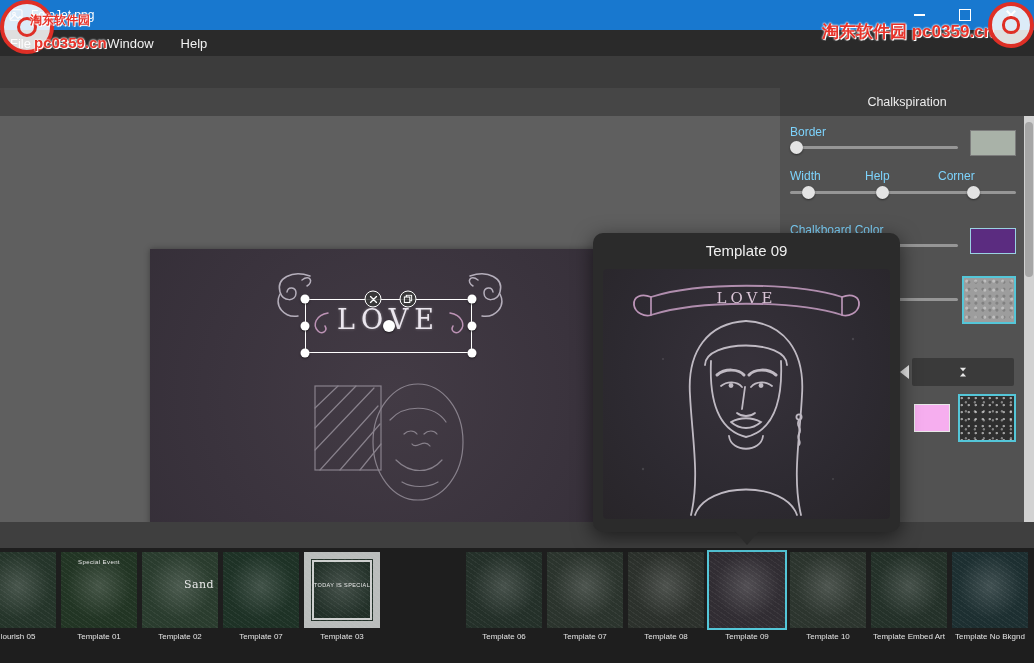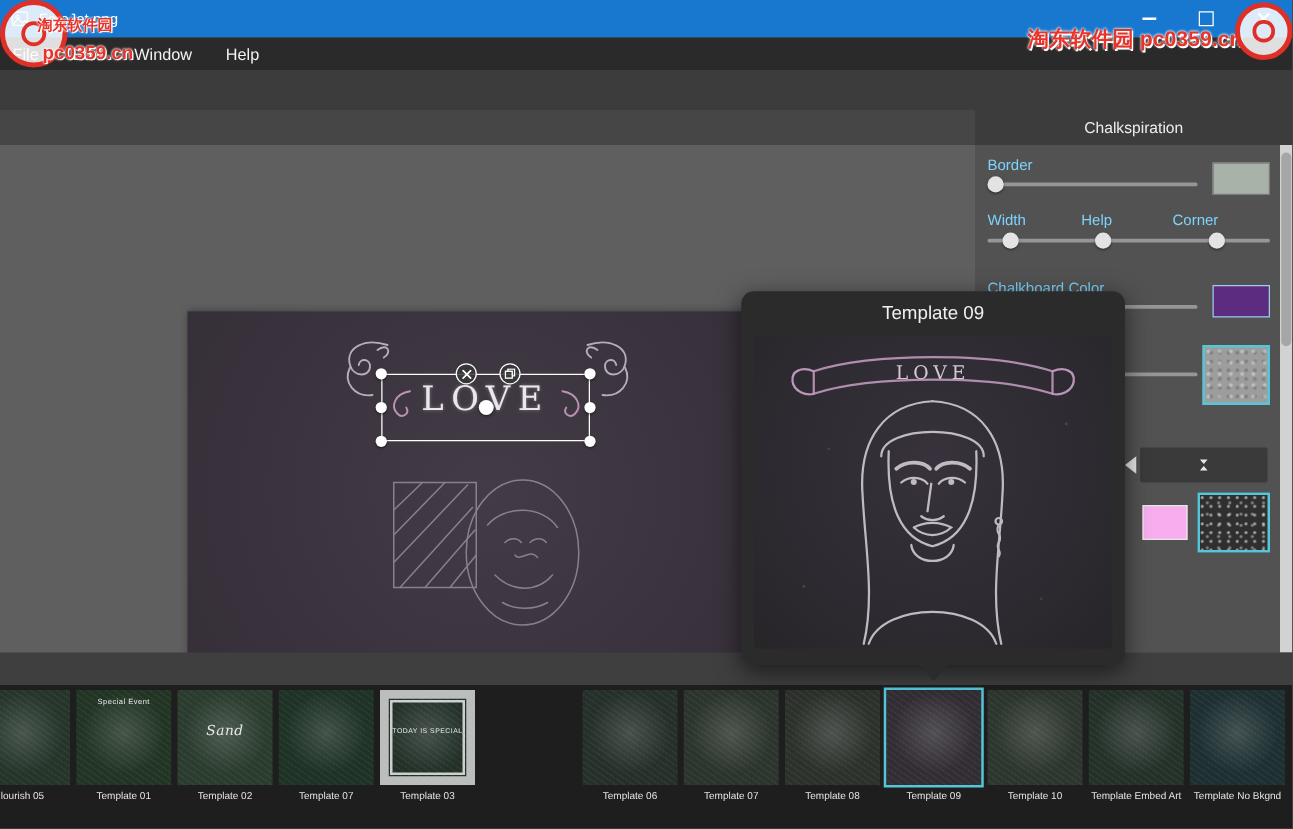--- a/index.html
+++ b/index.html
@@ -80,21 +80,21 @@
   
   .filmstrip{position:absolute;left:0;top:548px;width:1034px;height:115px;background:#1e1e1e;}
   .fs-item{position:absolute;top:4px;width:76px;}
   .thumb{position:relative;width:76px;height:76px;box-sizing:border-box;overflow:hidden;
          background-image:
            radial-gradient(circle at 50% 45%, rgba(255,255,255,.16), rgba(255,255,255,0) 58%),
            repeating-linear-gradient(35deg, transparent 0 3px, rgba(255,255,255,.05) 3px 4px);}
   .fs-label{margin-top:4px;width:76px;text-align:center;color:#e4e4e4;font-size:8px;line-height:1.2;}
   .cap{position:absolute;left:0;top:7px;width:100%;text-align:center;color:#e9e9e9;font-size:6px;
        letter-spacing:.4px;}
-  .cap-script{top:26px;font-size:11px;font-family:"DejaVu Serif","Liberation Serif",serif;font-style:italic;}
+  .cap-script{top:26px;font-size:11px;font-family:"DejaVu Serif","Liberation Serif",serif;padding-left:19px;}
   .cap-frame{top:30px;font-size:5.5px;}
   .framed{box-shadow:inset 0 0 0 4px rgba(0,0,0,0), inset 0 0 0 7px rgba(225,225,225,.8);}
   .framed .thumb-inner{position:absolute;inset:8px;border:2px solid rgba(235,235,235,.85);}
   .sel-thumb{outline:2px solid #54c6d8;outline-offset:0;}
   .t0{background-color:#25352a}.t1{background-color:#223524}.t2{background-color:#2a3c2e}
   .t3{background-color:#1e3226}.t4{background-color:#223028}.t5{background-color:#27322e}
   .t6{background-color:#243029}.t7{background-color:#2b342d}.t8{background-color:#2c312c}
   .t9{background-color:#312d33}.t10{background-color:#2c352e}.t11{background-color:#243129}
   .t12{background-color:#1d2f31}
   

